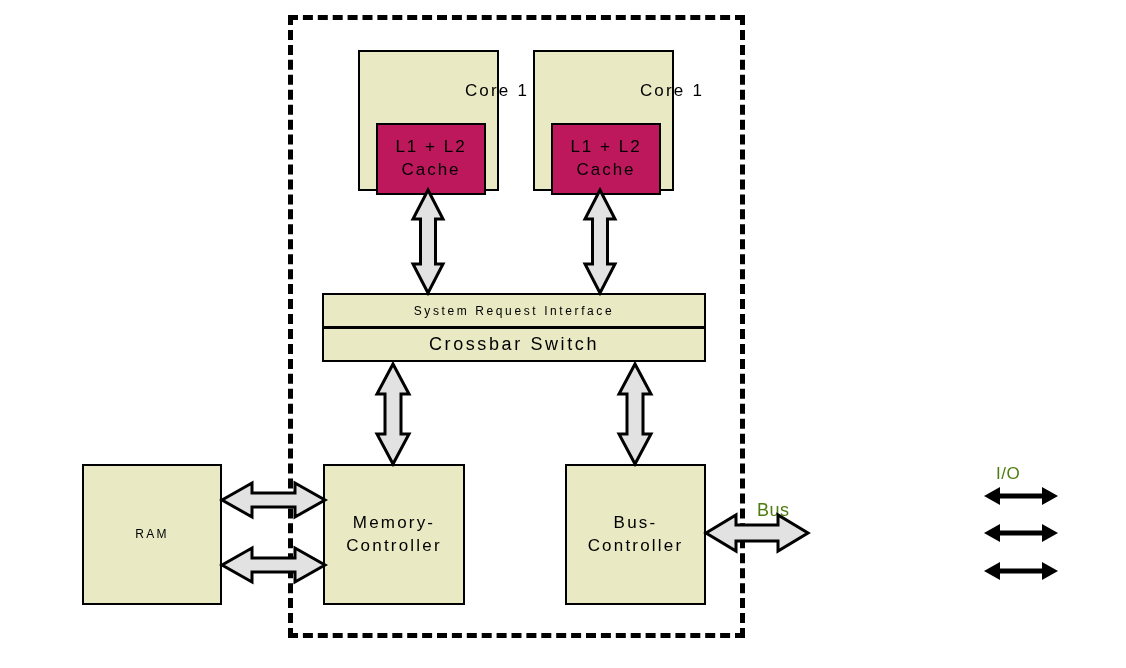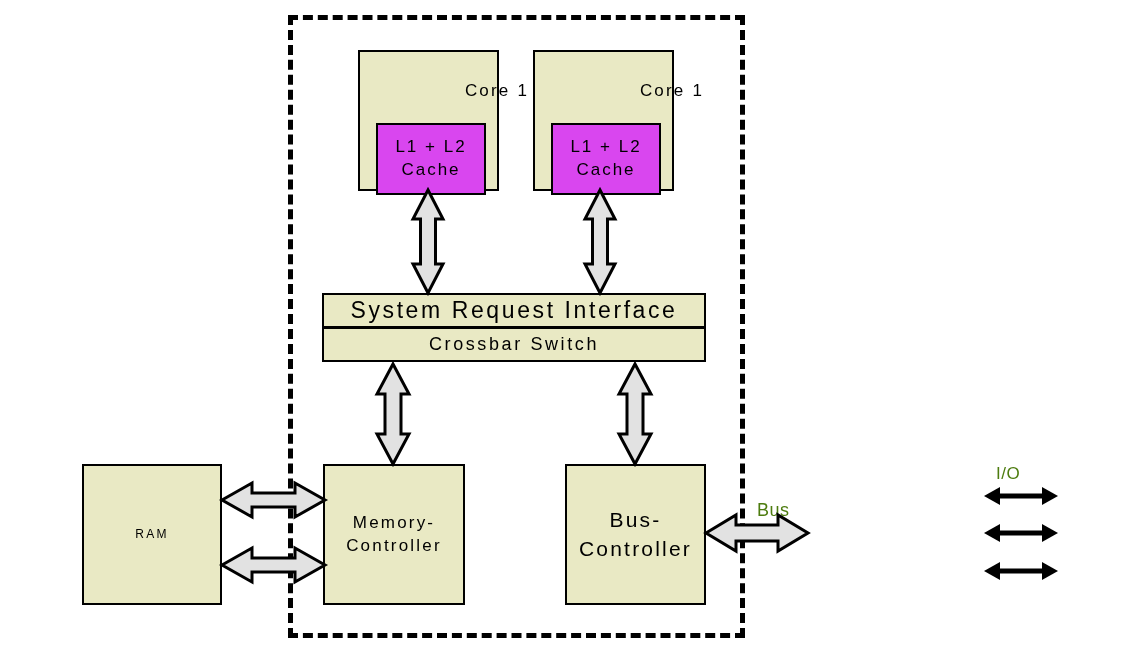--- a/index.html
+++ b/index.html
@@ -13,21 +13,21 @@
   .box{
     position:absolute;box-sizing:border-box;
     border:2.5px solid #000;
     background:#e9e9c4;
     display:flex;align-items:center;justify-content:center;
     text-align:center;color:#000;
     letter-spacing:2.2px;
     line-height:1.35;
   }
   .cache{
-    background:#d946ef;
+    background:#be185d;
     border:2.5px solid #000;
     letter-spacing:2.0px;
   }
   .bar{
     position:absolute;box-sizing:border-box;
     border:2.5px solid #000;background:#e9e9c4;
     display:flex;align-items:center;justify-content:center;
     letter-spacing:2.6px;color:#000;
   }
   .label{
@@ -68,33 +68,33 @@
 
   <div class="box" style="left:533px;top:50px;width:141px;height:141px;display:block;">
     <span class="corelabel" style="top:28px;font-size:17px;">Core 1</span>
     <div class="cache" style="position:absolute;left:16px;top:71px;width:106px;height:68px;
                 display:flex;flex-direction:column;align-items:center;justify-content:center;font-size:17px;">
       <span>L1 + L2</span>
       <span>Cache</span>
     </div>
   </div>
 
-  <div class="bar" style="left:322px;top:293px;width:384px;height:35px;font-size:23px;">
+  <div class="bar" style="left:322px;top:293px;width:384px;height:35px;font-size:12px;">
     <span>System Request Interface</span>
   </div>
   <div class="bar" style="left:322px;top:327px;width:384px;height:35px;font-size:18px;">
     <span>Crossbar Switch</span>
   </div>
 
   <div class="box" style="left:323px;top:464px;width:142px;height:141px;flex-direction:column;font-size:17px;align-items:center;">
     <span>Memory-</span>
     <span>Controller</span>
   </div>
 
-  <div class="box" style="left:565px;top:464px;width:141px;height:141px;flex-direction:column;font-size:21px;">
+  <div class="box" style="left:565px;top:464px;width:141px;height:141px;flex-direction:column;font-size:17px;">
     <span>Bus-</span>
     <span>Controller</span>
   </div>
 
   <div class="box" style="left:82px;top:464px;width:140px;height:141px;font-size:12px;">
     <span>RAM</span>
   </div>
 
 
   <div class="label" style="left:757px;top:500px;font-size:18px;letter-spacing:0.5px;">Bus</div>

